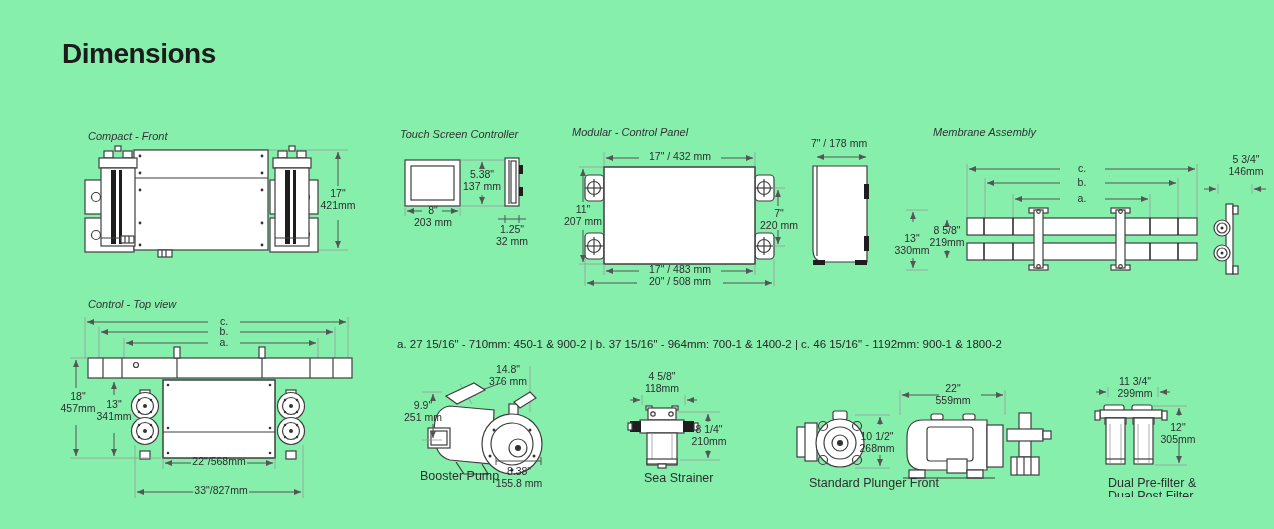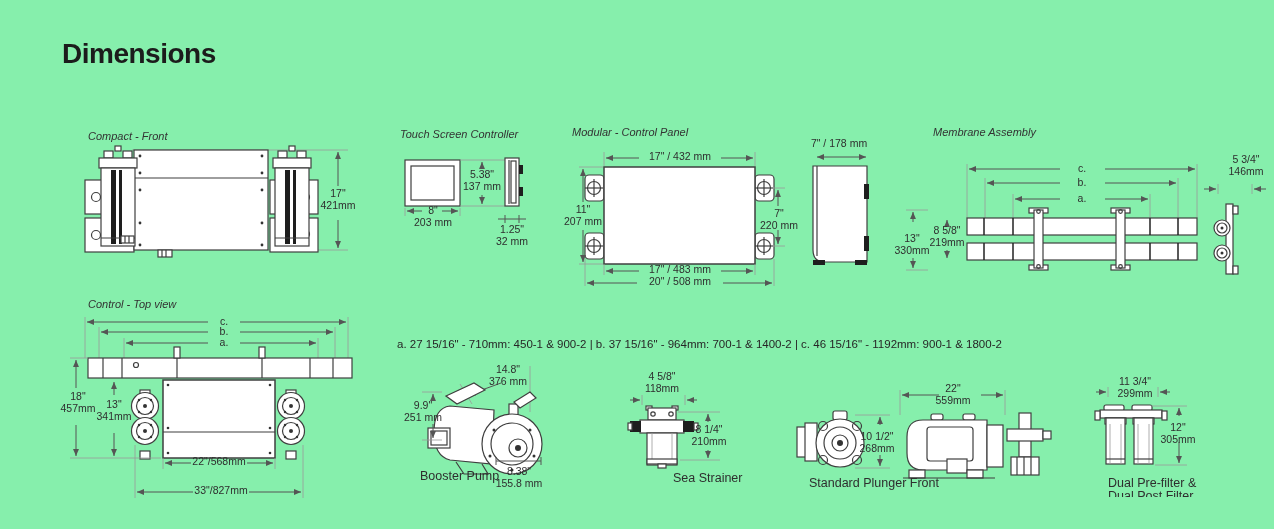--- a/index.html
+++ b/index.html
@@ -532,21 +532,21 @@
       <line class="dl" x1="80" y1="88" x2="80" y2="96" marker-end="url(#arr)"></line>
     </svg>
     <div class="dim" style="left:12px; top:9px; width:44px;">
       <span>4 5/8"</span>
       <span>118mm</span>
     </div>
     <div class="dim" style="left:58px; top:62px; width:46px;">
       <span>8 1/4"</span>
       <span>210mm</span>
     </div>
-    <div class="cap" style="left:16px; top:110px;margin-left:29px;">Sea Strainer</div>
+    <div class="cap" style="left:16px; top:110px;">Sea Strainer</div>
   </div>
 
   <div class="fig" style="left:795px; top:365px; width:278px; height:128px;">
     <svg class="draw" width="278" height="128">
 
       <g>
         <rect class="olw" x="2" y="62" width="12" height="30"></rect>
         <rect class="olw" x="10" y="58" width="12" height="38"></rect>
         <rect class="olw" x="38" y="46" width="14" height="9" rx="2"></rect>
         <circle class="olw" cx="45" cy="78" r="24"></circle>

